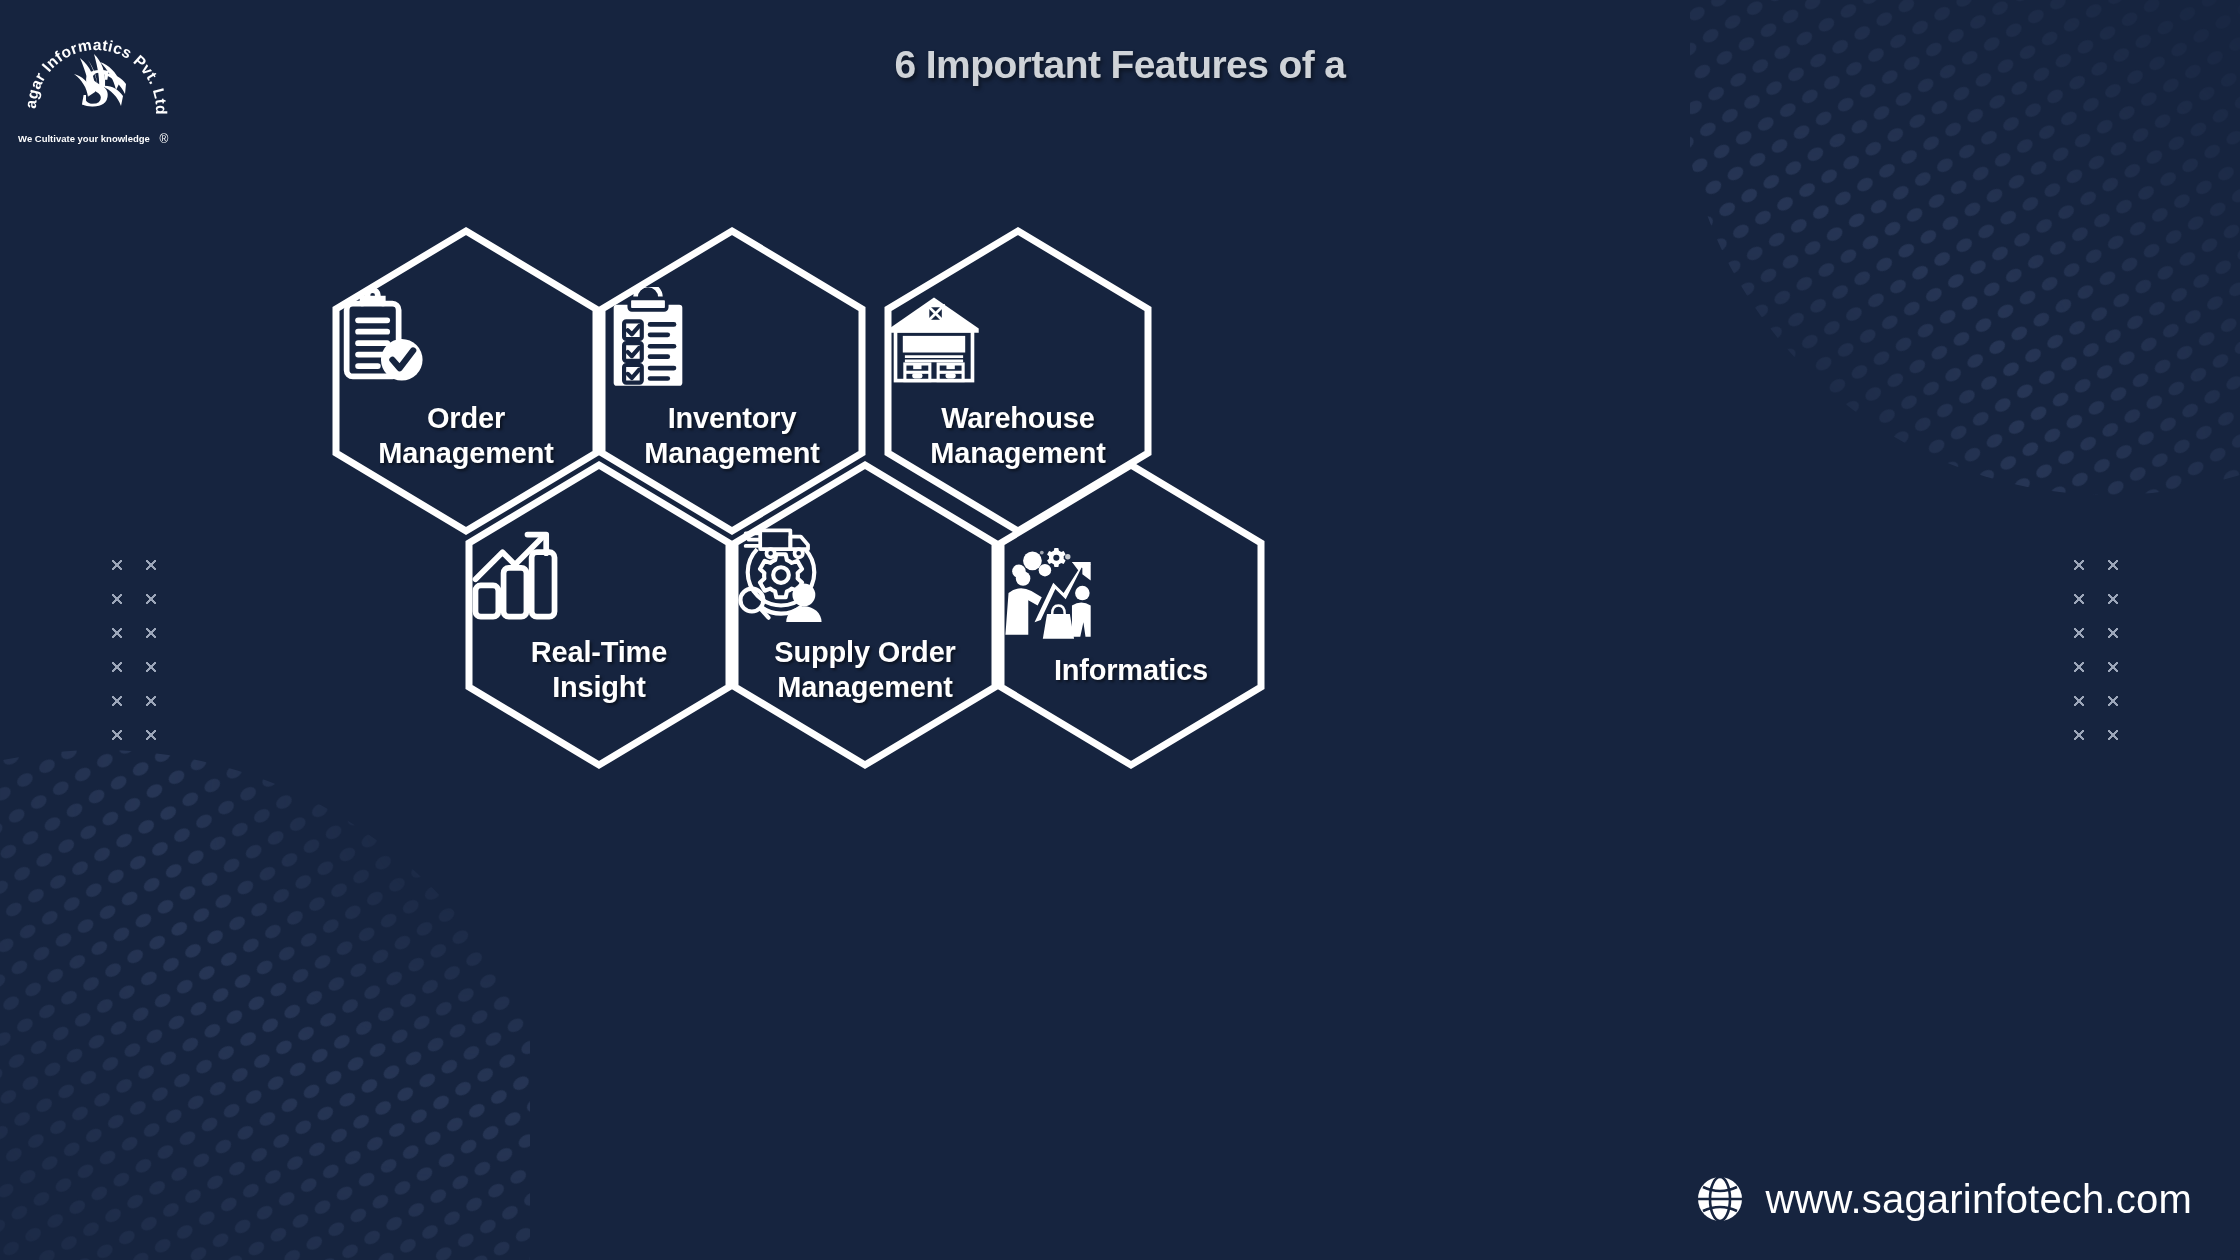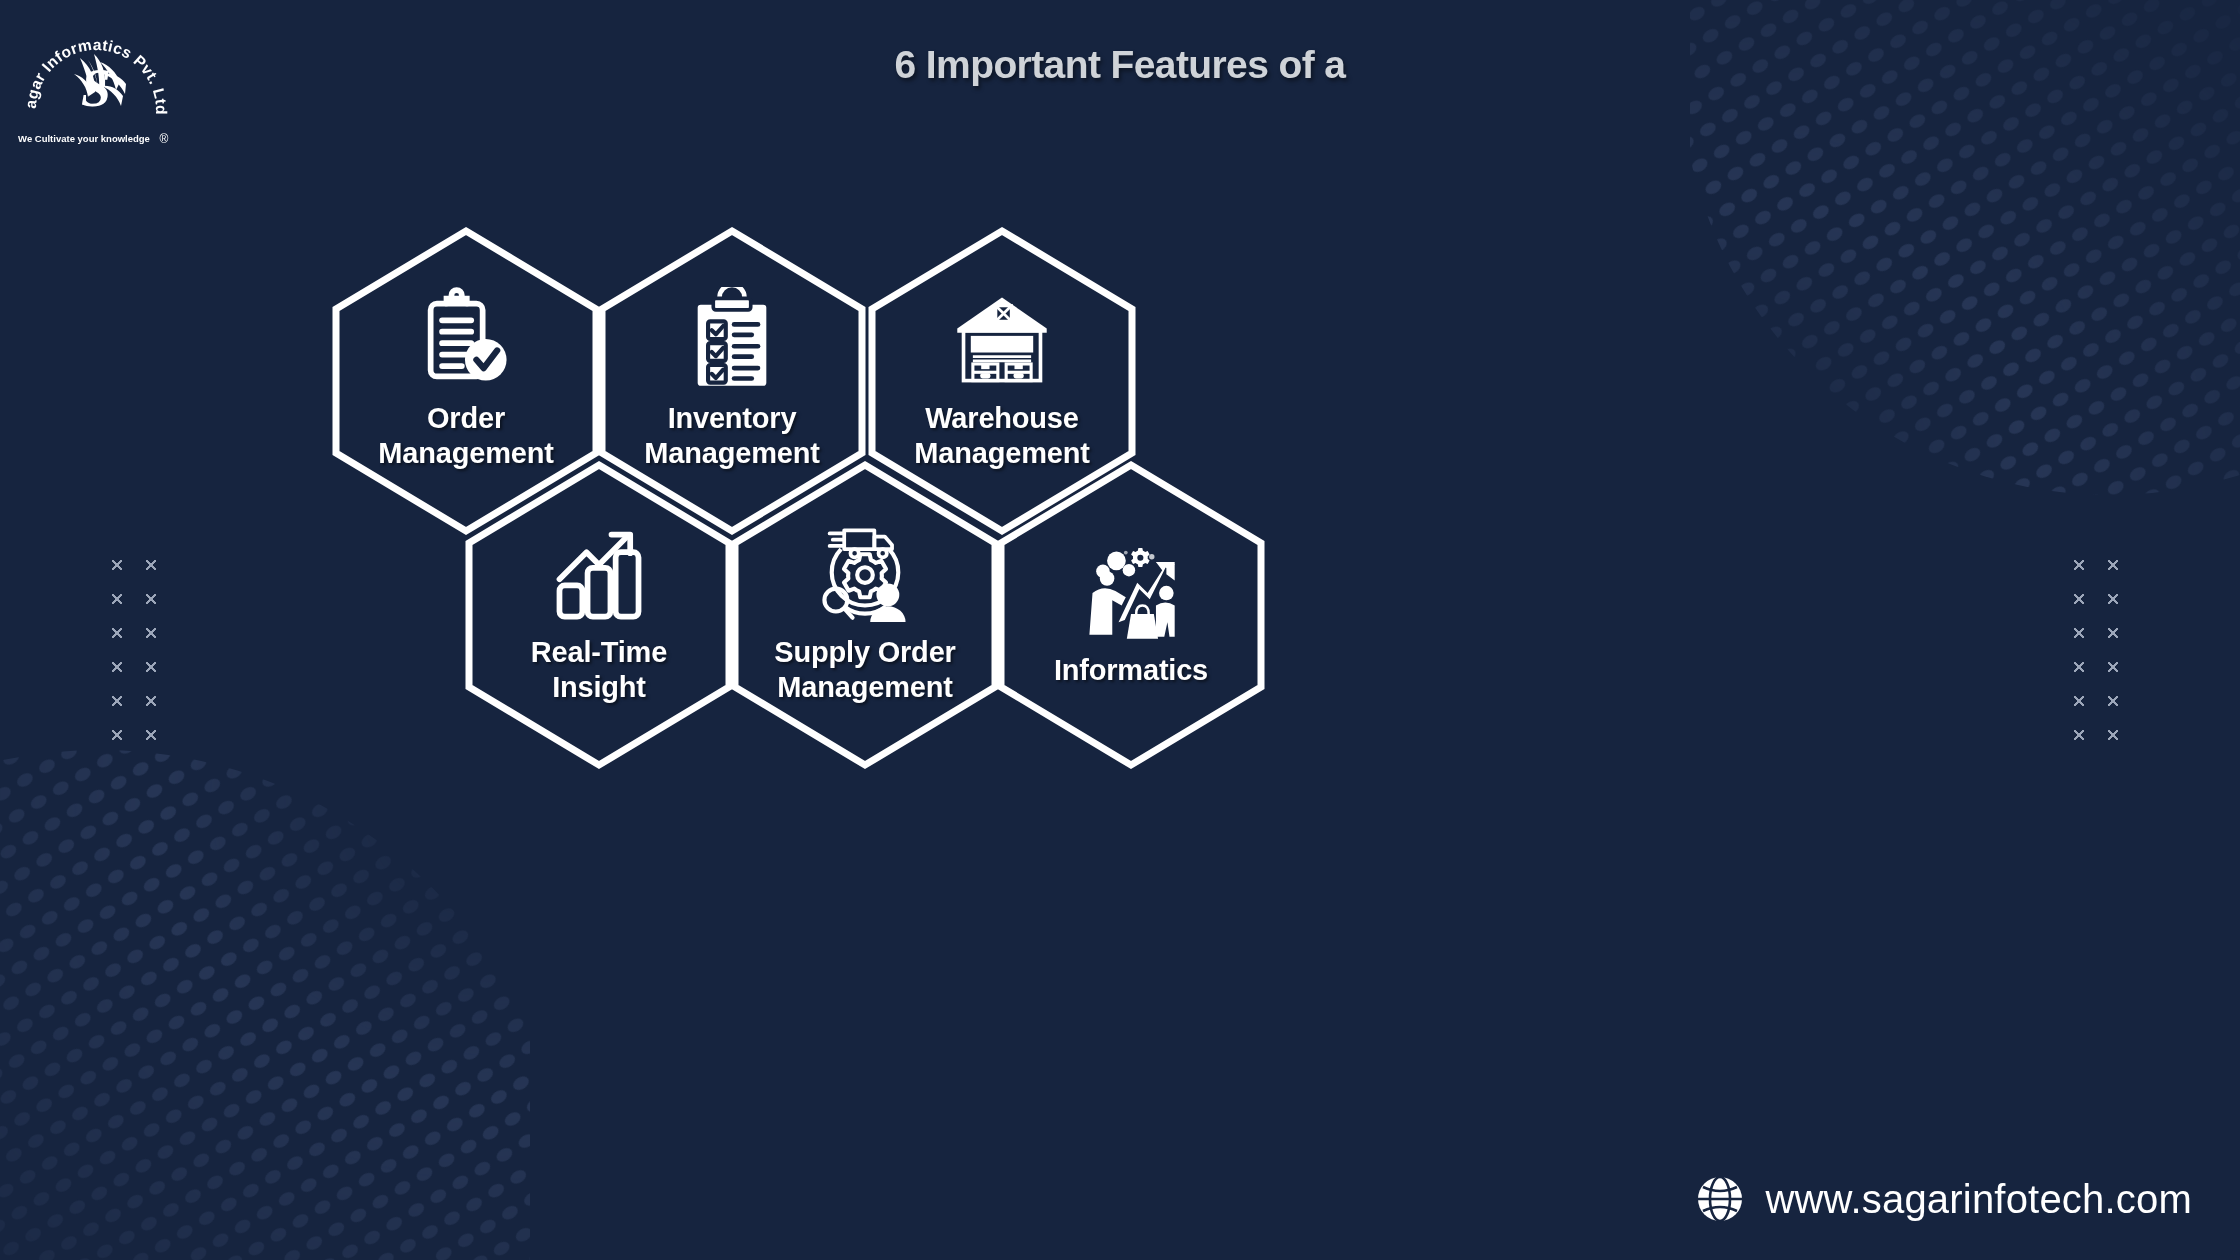--- a/index.html
+++ b/index.html
@@ -65,21 +65,21 @@
     width:920px; height:530px;
   }
   .hex {
     position:absolute;
     width:272px; height:312px;
   }
   .hex svg { position:absolute; inset:0; width:100%; height:100%; }
   .hex .inner {
     position:absolute; inset:0;
     display:flex; flex-direction:column;
-    align-items:center; justify-content:center;
+    justify-content:center;
     gap:10px;
   }
   .hex .icon {
     width:104px; height:104px;
     display:flex; align-items:center; justify-content:center;
     margin-top:-4px;
   }
   .hex .icon svg { position:static; width:100%; height:100%; }
   .hex .label {
     color:#ffffff;
@@ -89,21 +89,21 @@
     text-align:center;
     letter-spacing:-0.2px;
     text-shadow:2px 2px 3px rgba(0,0,0,.5);
     white-space:pre-line;
     padding:0 8px;
   }
 
   
   #hex-0 { left:0px;   top:0px; }
   #hex-1 { left:266px; top:0px; }
-  #hex-2 { left:536px; top:0px; }
+  #hex-2 { left:552px; top:0px; }
   
   #hex-3 { left:133px; top:234px; }
   #hex-4 { left:399px; top:234px; }
   #hex-5 { left:665px; top:234px; }
 
   
   #footer {
     position:absolute;
     right:48px; bottom:36px;
     display:flex; align-items:center; gap:20px;text-align:right;

